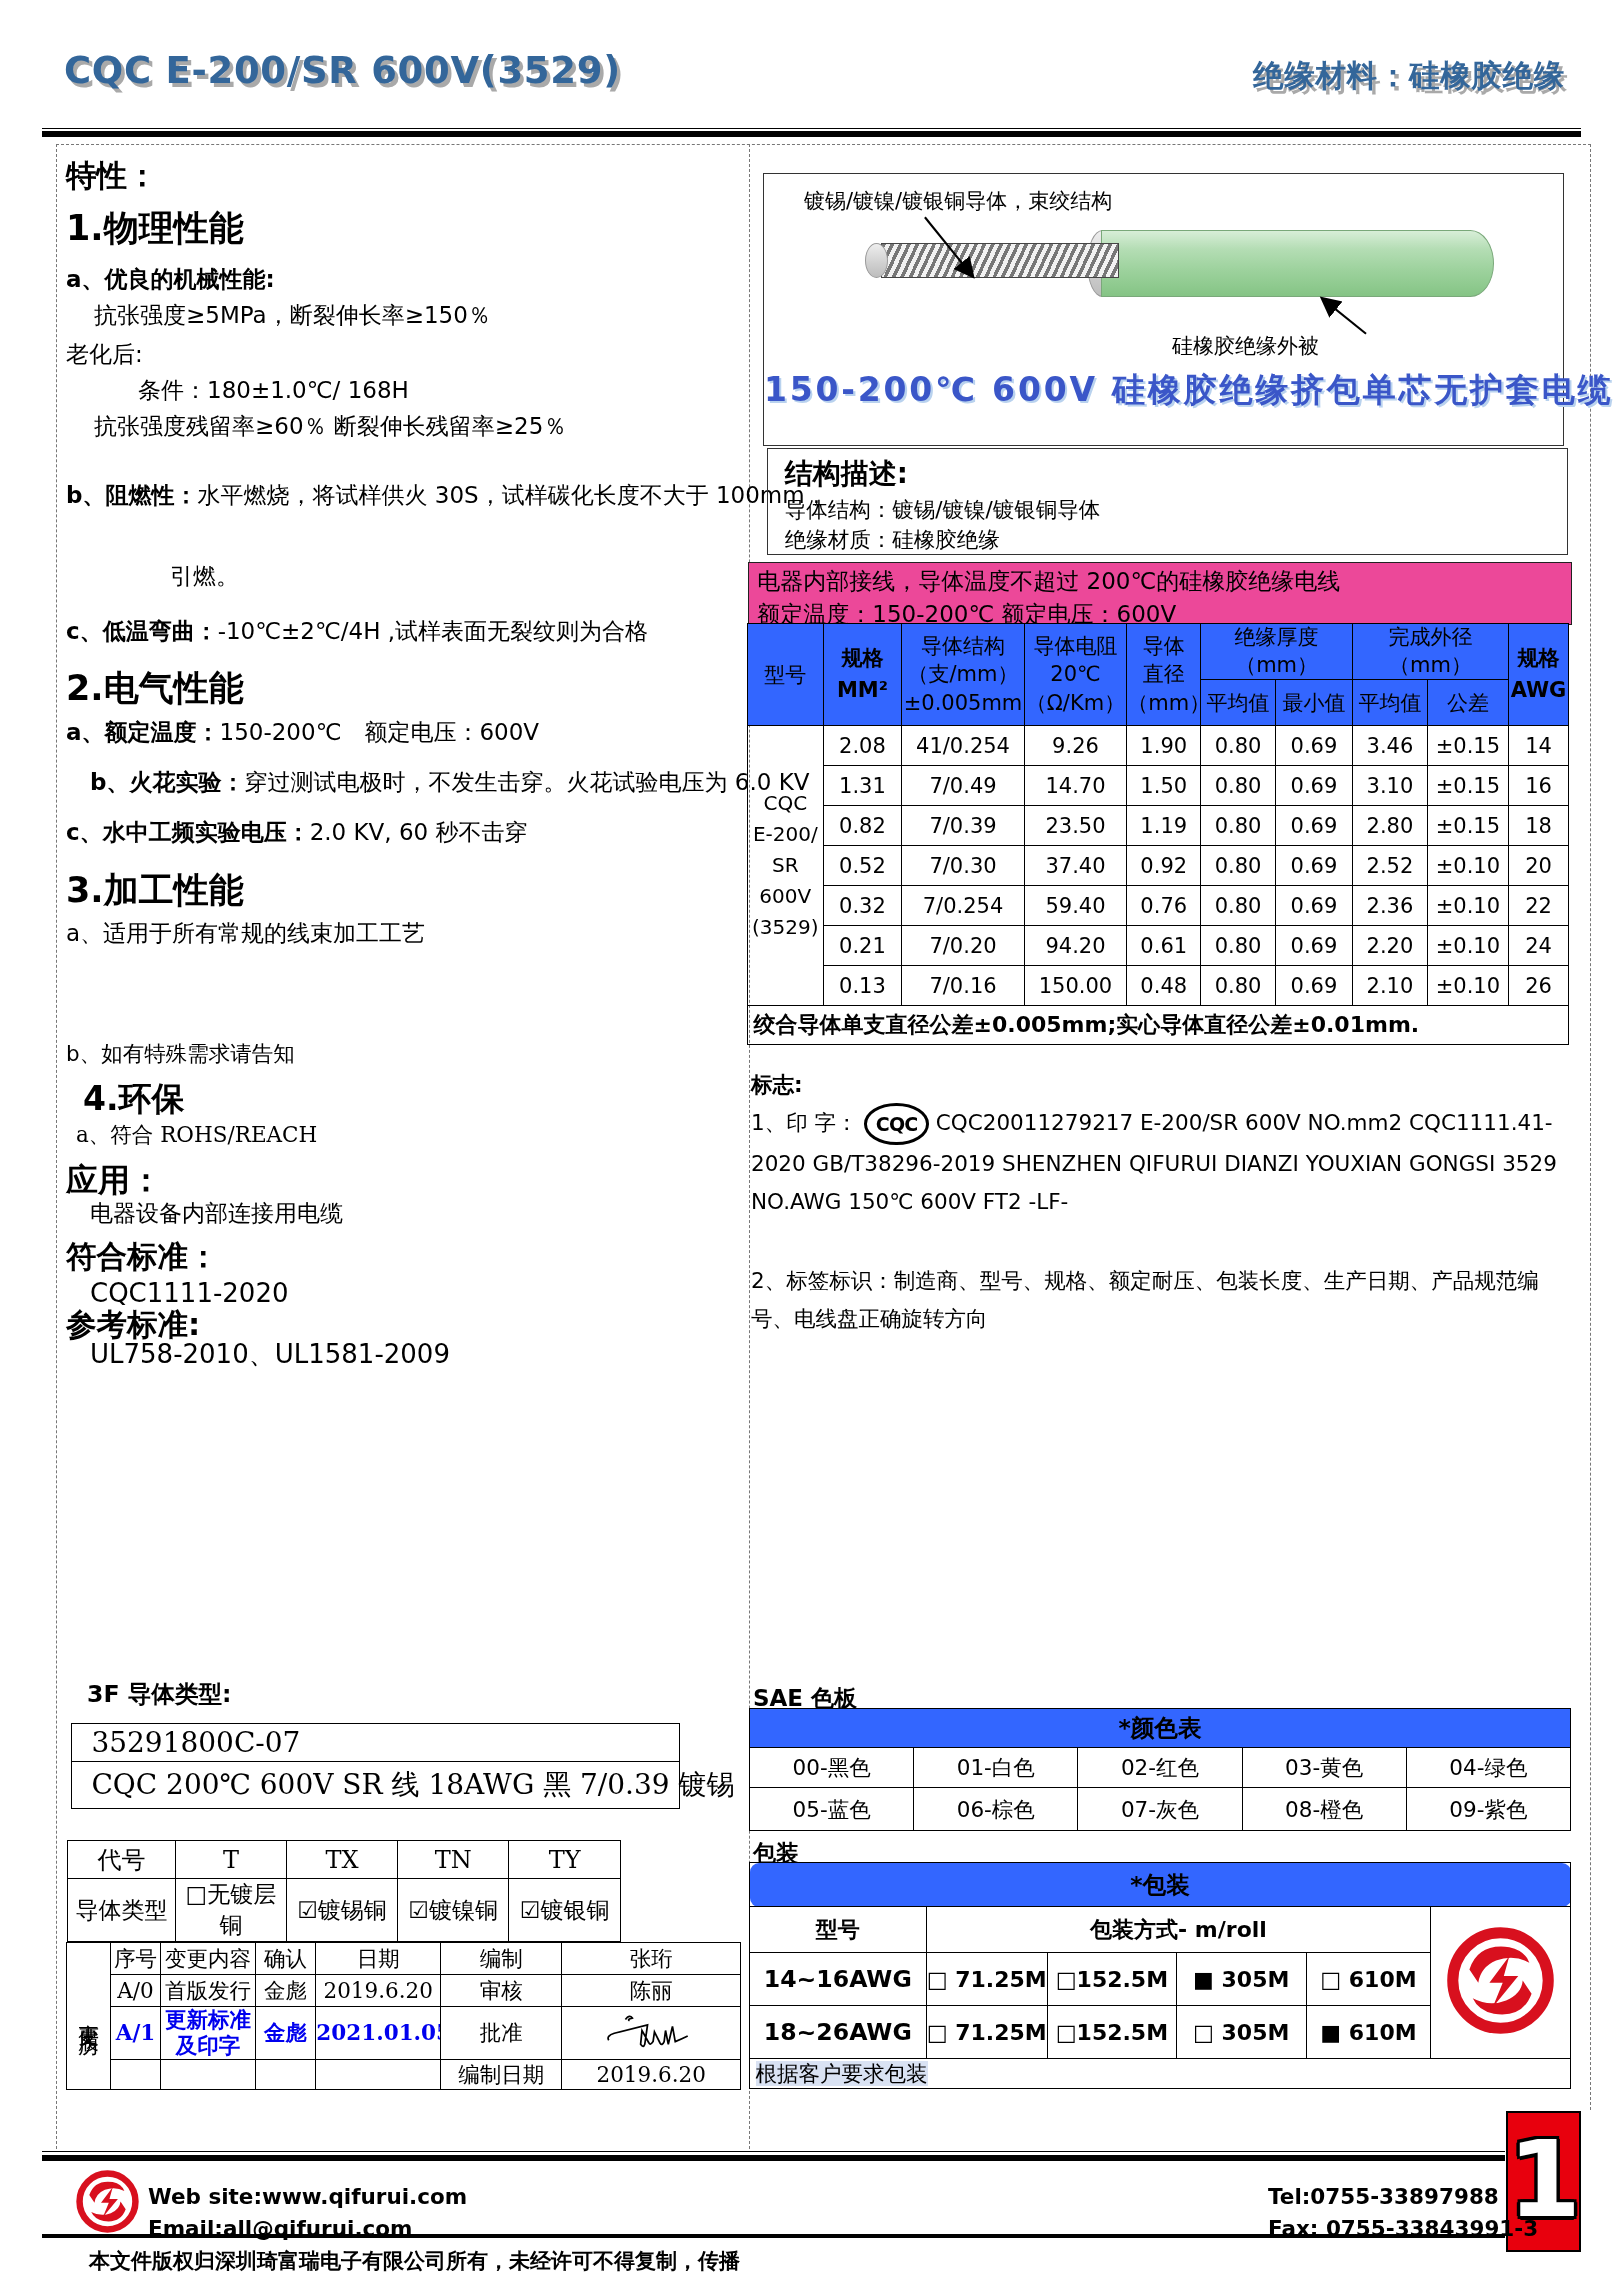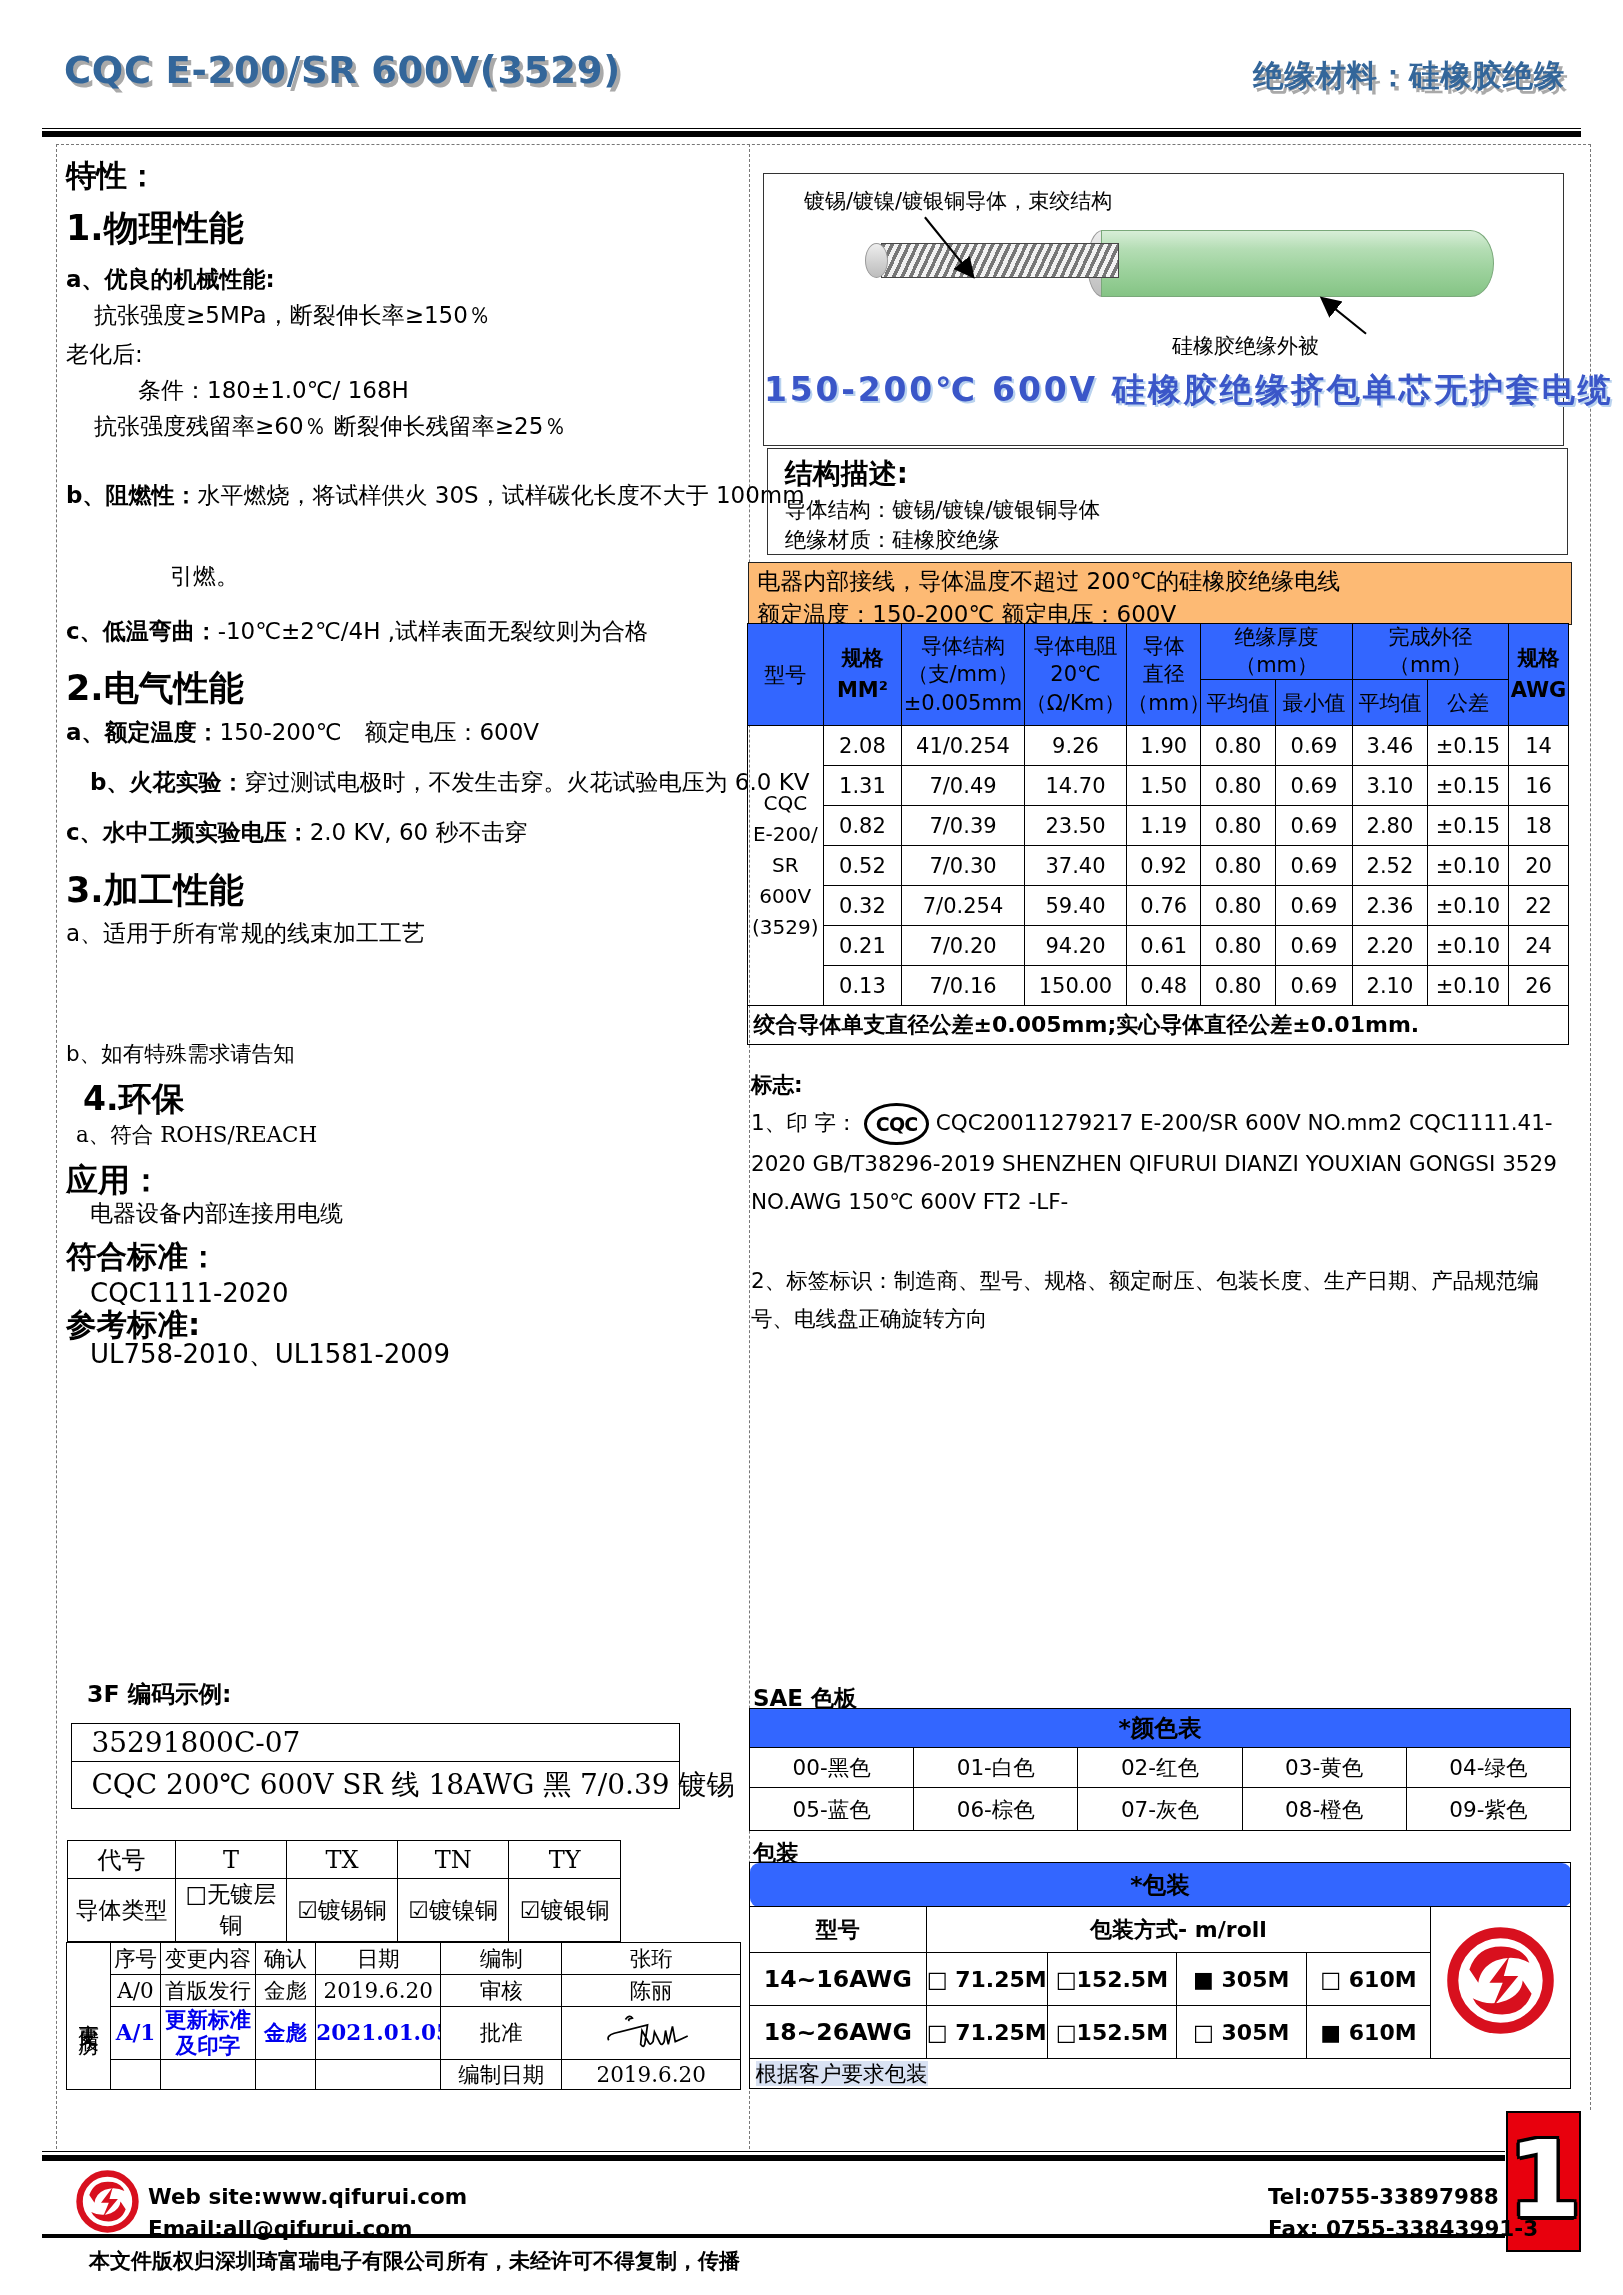--- a/index.html
+++ b/index.html
@@ -75,21 +75,21 @@
   <div class="abs nw" style="left:66px;top:1039px;font-size:21.5px;">b、如有特殊需求请告知</div>
   <div class="abs nw b" style="left:83px;top:1077px;font-size:33px;">4.环保</div>
   <div class="abs nw serif" style="left:76px;top:1120px;font-size:21.5px;">a、符合 ROHS/REACH</div>
   <div class="abs nw b" style="left:66px;top:1159px;font-size:32px;">应用：</div>
   <div class="abs nw" style="left:90px;top:1198px;font-size:23px;">电器设备内部连接用电缆</div>
   <div class="abs nw b" style="left:66px;top:1237px;font-size:30.5px;">符合标准：</div>
   <div class="abs nw" style="left:90px;top:1278px;font-size:26px;">CQC1111-2020</div>
   <div class="abs nw b" style="left:66px;top:1305px;font-size:30.5px;">参考标准:</div>
   <div class="abs nw" style="left:90px;top:1337px;font-size:26px;">UL758-2010、UL1581-2009</div>
 
-  <div class="abs nw b" style="left:87px;top:1678px;font-size:23.6px;">3F 编码示例:</div>
+  <div class="abs nw b" style="left:87px;top:1678px;font-size:23.6px;">3F 导体类型:</div>
   <div class="abs" style="left:71px;top:1723px;width:607px;border:1.4px solid #000;">
     <div class="serif nw" style="height:37px;line-height:37px;padding-left:19.4px;font-size:28px;border-bottom:1.4px solid #000;">35291800C-07</div>
     <div class="serif nw" style="height:46px;line-height:46px;padding-left:19.4px;font-size:28px;">CQC 200℃  600V SR 线  18AWG  黑  7/0.39 镀锡</div>
   </div>
 
   <table class="abs serif" style="left:67px;top:1840px;width:554px;">
     <colgroup>
         <col style="width:19.5%">
         <col style="width:20.1%">
         <col style="width:20.1%">
@@ -184,21 +184,21 @@
     <div class="abs nw" style="left:408px;top:158px;font-size:21px;">硅橡胶绝缘外被</div>
     <div class="abs diagtitle nw" style="left:0;top:194px;width:100%;text-align:center;font-size:33px;">150-200℃  600V 硅橡胶绝缘挤包单芯无护套电缆</div>
   </div>
 
   <div class="abs" style="left:767px;top:448px;width:799px;height:105px;border:1.4px solid #333;">
     <div class="abs nw b" style="left:16.7px;top:5.6px;font-size:28px;">结构描述:</div>
     <div class="abs nw" style="left:16.7px;top:46px;font-size:21.5px;">导体结构：镀锡/镀镍/镀银铜导体</div>
     <div class="abs nw" style="left:16.7px;top:76px;font-size:21.5px;">绝缘材质：硅橡胶绝缘</div>
   </div>
 
-  <div class="abs" style="left:748px;top:562px;width:822px;height:61px;background:#fdba74;border:0.7px solid #222;">
+  <div class="abs" style="left:748px;top:562px;width:822px;height:61px;background:#ec4899;border:0.7px solid #222;">
     <div class="nw" style="padding:2.8px 0 0 8.3px;font-size:23px;">电器内部接线，导体温度不超过 200℃的硅橡胶绝缘电线</div>
     <div class="nw" style="padding:2.1px 0 0 8.3px;font-size:23px;">额定温度：150-200℃  额定电压：600V</div>
   </div>
 
   <table class="abs" style="left:747px;top:623px;width:822px;font-size:21px;">
     <colgroup>
       <col style="width:9.2%">
         <col style="width:9.6%">
         <col style="width:14.9%">
         <col style="width:12.5%">

